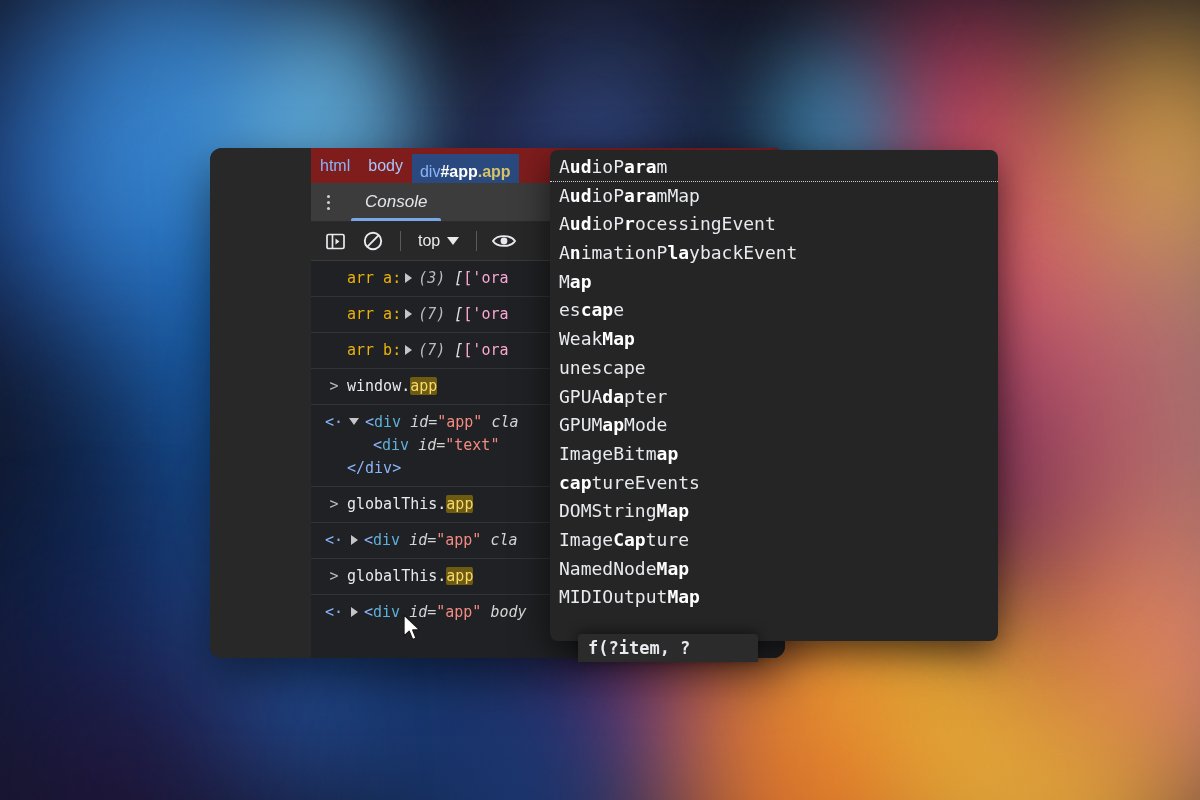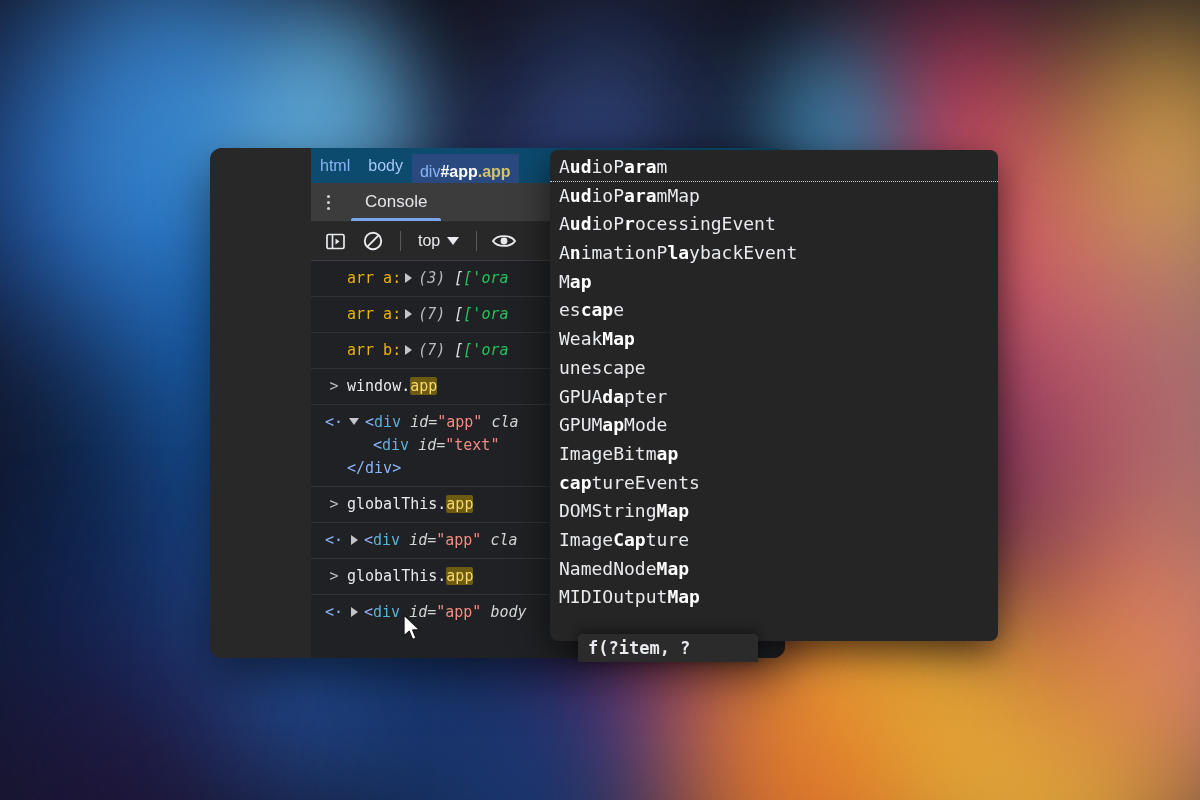--- a/index.html
+++ b/index.html
@@ -54,21 +54,21 @@
     left: 101px; top: 0;
     right: 0; bottom: 0;
     background: #202124;
     display: flex;
     flex-direction: column;
   }
 
   
   .breadcrumb-bar {
     height: 35px;
-    background: #0c4a6e;
+    background: #7f1d1d;
     display: flex;
     align-items: center;
     font-size: 16px;
     flex: none;
     overflow: hidden;
   }
   .crumb {
     padding: 0 9px;
     height: 35px;
     line-height: 35px;
@@ -109,20 +109,21 @@
     width: 3px; height: 3px; border-radius: 50%;
     background: #cfd1d3; display: block;
   }
   .tab {
     position: relative;
     height: 38px;
     padding: 0 20px;
     display: flex; align-items: center;
     color: #e3e5e8;
     font-size: 17px;
+    font-style: italic;
   }
   .tab.active::after {
     content: "";
     position: absolute;
     left: 6px; right: 6px; bottom: 0;
     height: 3px;
     background: #7aa7ea;
     border-radius: 2px 2px 0 0;
   }
 
@@ -197,21 +198,21 @@
     border-left: 5px solid transparent;
     border-right: 5px solid transparent;
     border-top: 7px solid #c3c5c8;
     border-bottom: none;
     margin: 0 6px 3px 2px;
   }
 
   .lbl      { color: #eab308; }
   .count    { color: #b9bbbe; font-style: italic; }
   .arr      { color: #dfe1e5; font-style: italic; }
-  .str      { color: #22c55e; font-style: italic; }
+  .str      { color: #f9a8d4; }
   .expr     { color: #e8eaed; }
   .hl       { background: #6e5b12; color: #f8d867; border-radius: 2px; }
   .tagname  { color: #5db0d7; }
   .punct    { color: #8ab4f8; }
   .attrname { color: #d5d5d5; font-style: italic; }
   .attrval  { color: #f28b82; }
   .indent   { display: inline-block; width: 26px; }
 
   
   #autocomplete {

